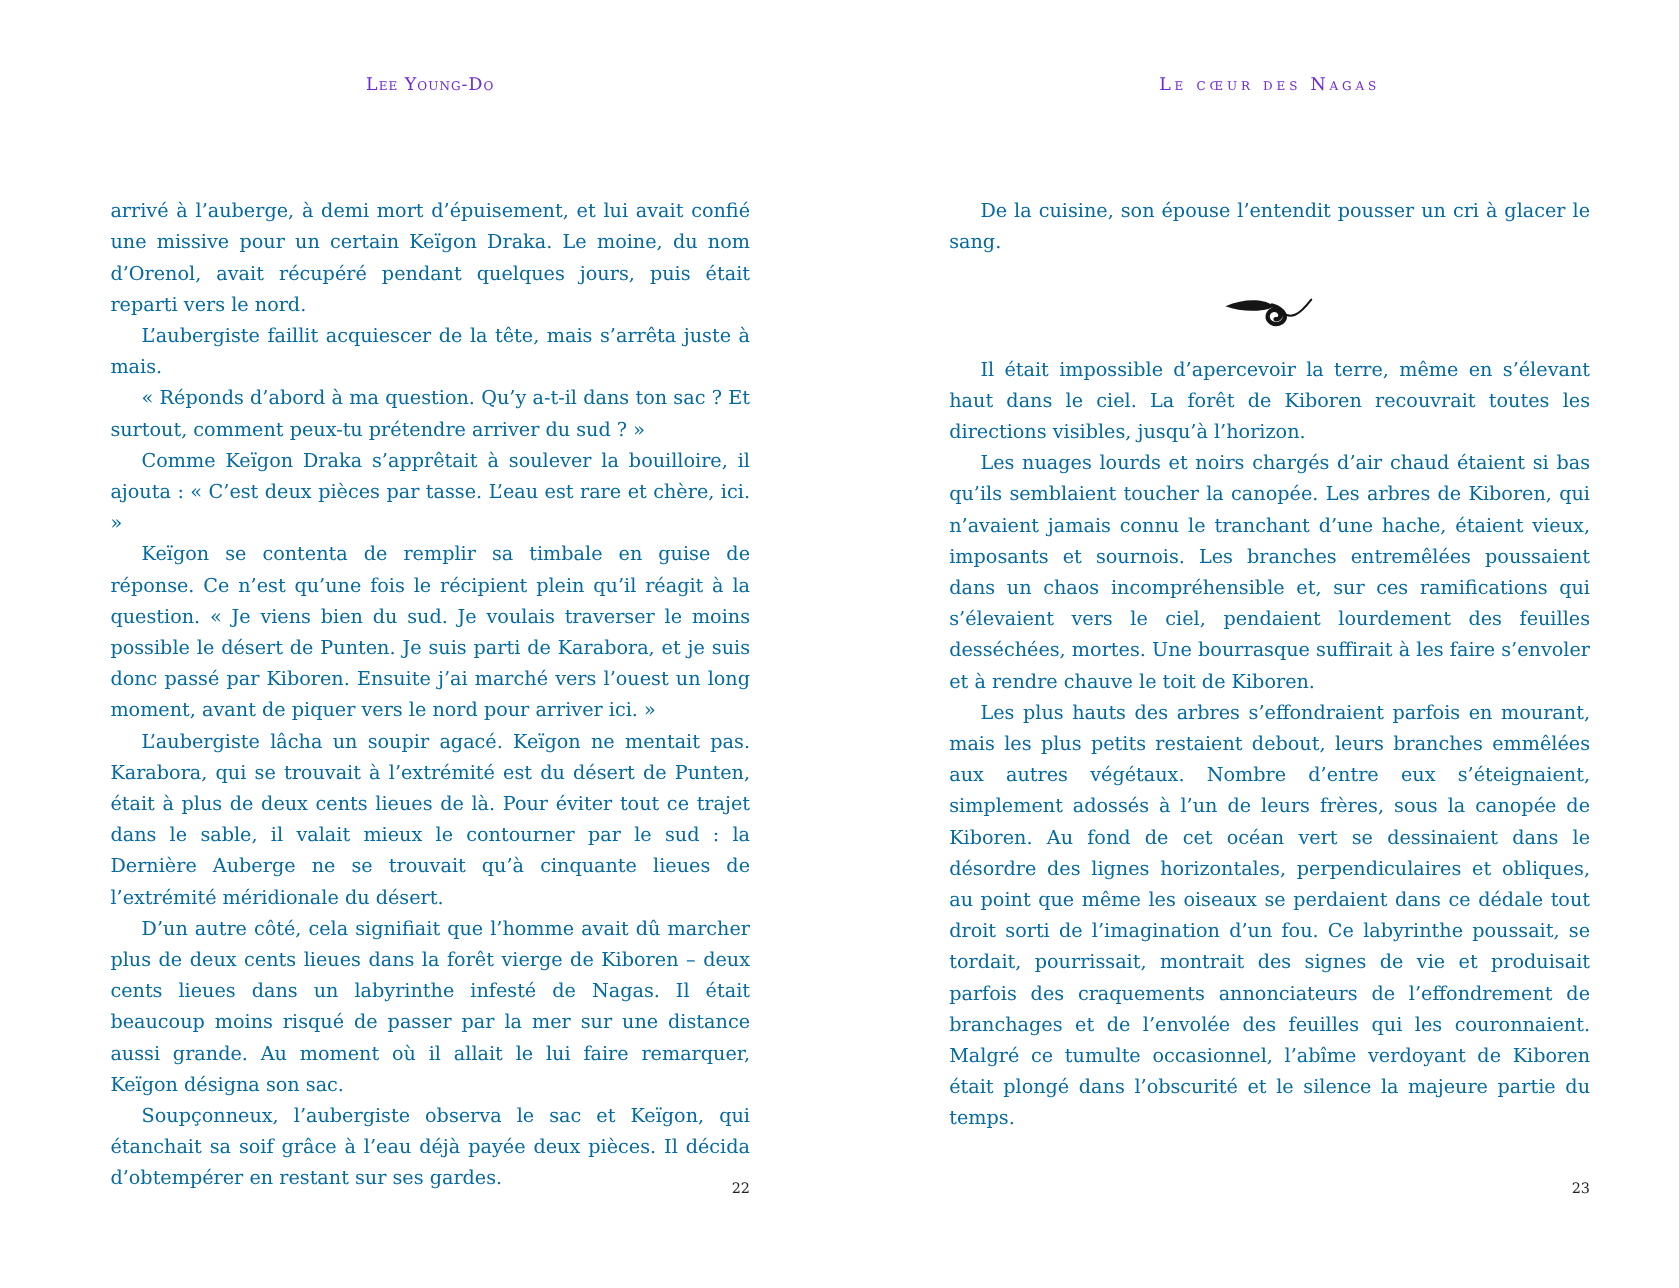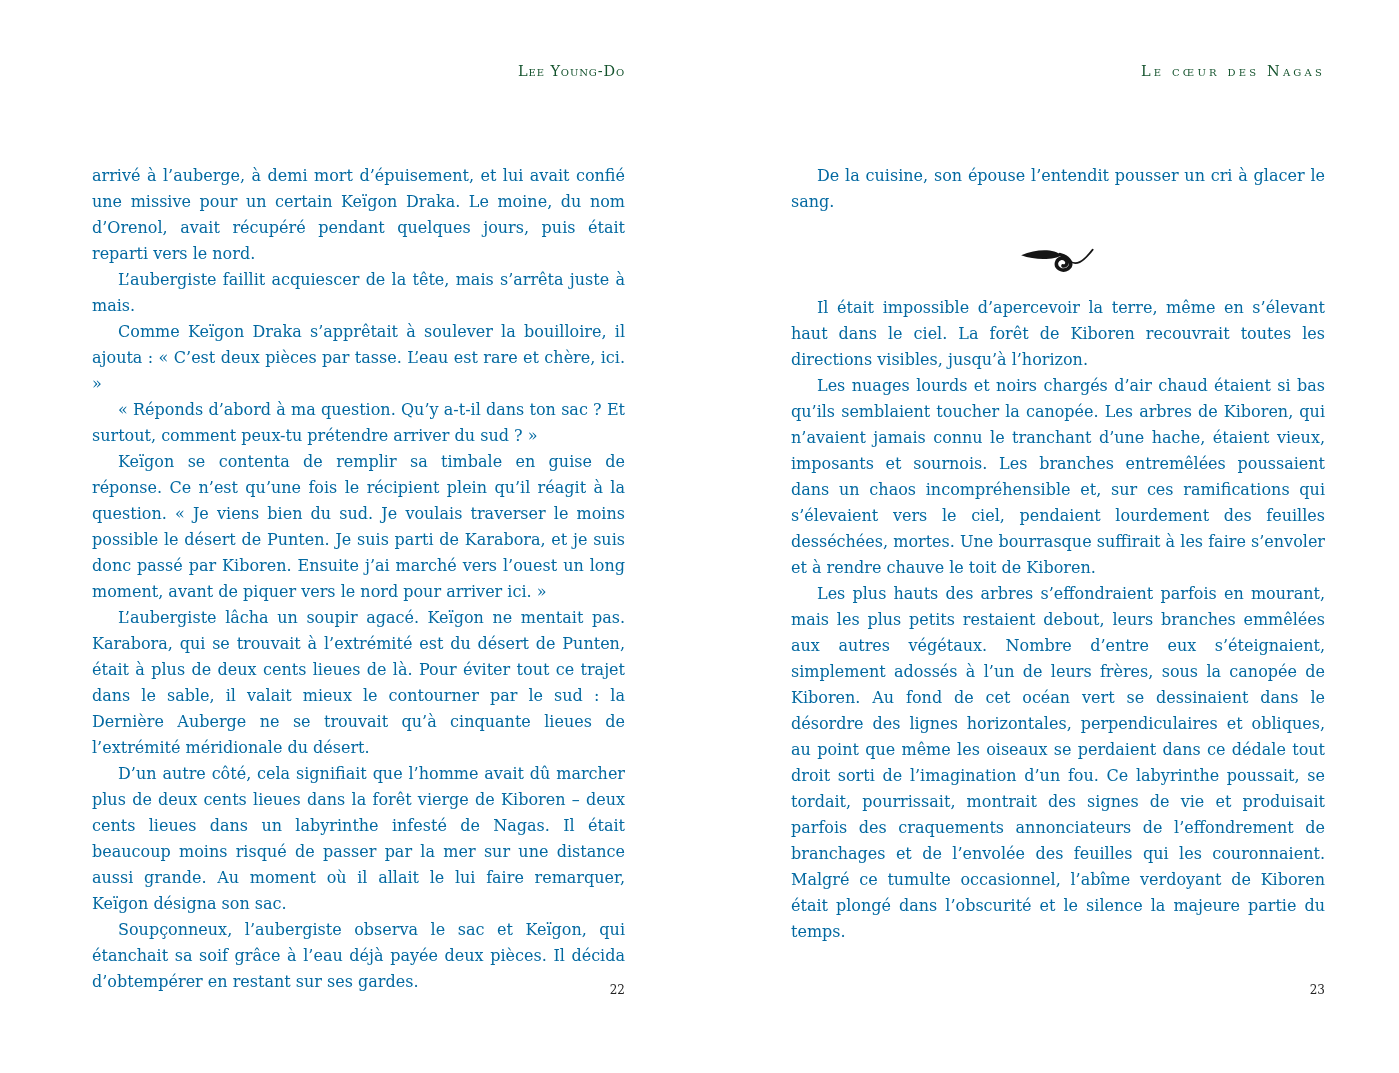--- a/index.html
+++ b/index.html
@@ -24,24 +24,24 @@
     padding-top: 163px;
   }
   .page.left  { left: 92px;  width: 533px; }
   .page.right { left: 791px; width: 534px; }
 
   .running-head {
     position: absolute;
     top: 63px;
     left: 0;
     right: 0;
-    text-align: right;
+    text-align: center;
     font-size: 14.5px;
     font-variant: small-caps;
-    color: #14532d;
+    color: #6d28d9;
   }
   .running-head.author { letter-spacing: 0.06em; }
   .running-head.title  { letter-spacing: 0.22em; }
 
   .body-text {
     font-size: 16px;
     line-height: 26px;
     text-align: justify;
     color: #0369a1;
   }
@@ -68,22 +68,22 @@
 </head>
 <body>
 
 <div class="spread">
 
   <section class="page left">
     <div class="running-head author">Lee Young-Do</div>
     <div class="body-text">
         <p class="">arrivé à l’auberge, à demi mort d’épuisement, et lui avait confié une missive pour un certain Keïgon Draka. Le moine, du nom d’Orenol, avait récupéré pendant quelques jours, puis était reparti vers le nord.</p>
         <p class="indent">L’aubergiste faillit acquiescer de la tête, mais s’arrêta juste à mais.</p>
+        <p class="indent">« Réponds d’abord à ma question. Qu’y a-t-il dans ton sac ? Et surtout, comment peux-tu prétendre arriver du sud ? »</p>
         <p class="indent">Comme Keïgon Draka s’apprêtait à soulever la bouilloire, il ajouta : « C’est deux pièces par tasse. L’eau est rare et chère, ici. »</p>
-        <p class="indent">« Réponds d’abord à ma question. Qu’y a-t-il dans ton sac ? Et surtout, comment peux-tu prétendre arriver du sud ? »</p>
         <p class="indent">Keïgon se contenta de remplir sa timbale en guise de réponse. Ce n’est qu’une fois le récipient plein qu’il réagit à la question. « Je viens bien du sud. Je voulais traverser le moins possible le désert de Punten. Je suis parti de Karabora, et je suis donc passé par Kiboren. Ensuite j’ai marché vers l’ouest un long moment, avant de piquer vers le nord pour arriver ici. »</p>
         <p class="indent">L’aubergiste lâcha un soupir agacé. Keïgon ne mentait pas. Karabora, qui se trouvait à l’extrémité est du désert de Punten, était à plus de deux cents lieues de là. Pour éviter tout ce trajet dans le sable, il valait mieux le contourner par le sud : la Dernière Auberge ne se trouvait qu’à cinquante lieues de l’extrémité méridionale du désert.</p>
         <p class="indent">D’un autre côté, cela signifiait que l’homme avait dû marcher plus de deux cents lieues dans la forêt vierge de Kiboren – deux cents lieues dans un labyrinthe infesté de Nagas. Il était beaucoup moins risqué de passer par la mer sur une distance aussi grande. Au moment où il allait le lui faire remarquer, Keïgon désigna son sac.</p>
         <p class="indent">Soupçonneux, l’aubergiste observa le sac et Keïgon, qui étanchait sa soif grâce à l’eau déjà payée deux pièces. Il décida d’obtempérer en restant sur ses gardes.</p>
       </div>
     <div class="folio">22</div>
   </section>
 
   <section class="page right">
     <div class="running-head title">Le cœur des Nagas</div>

